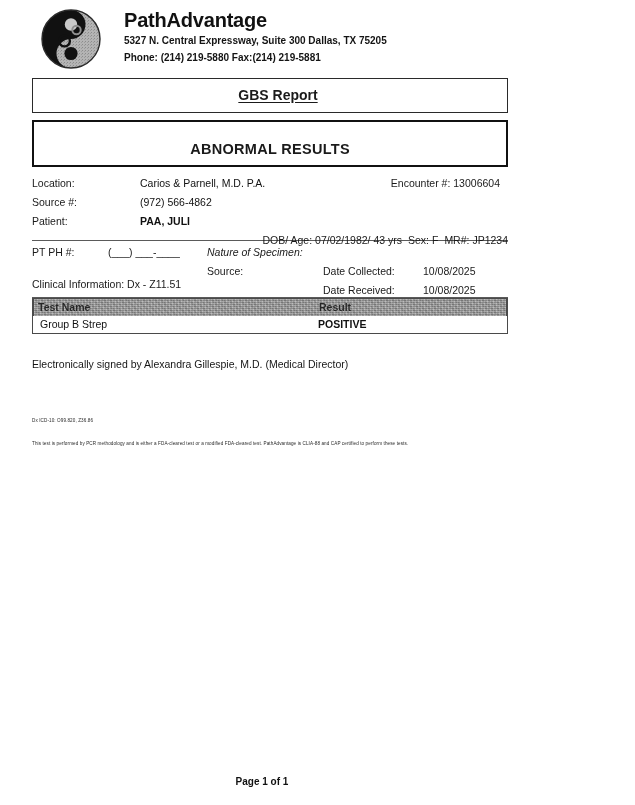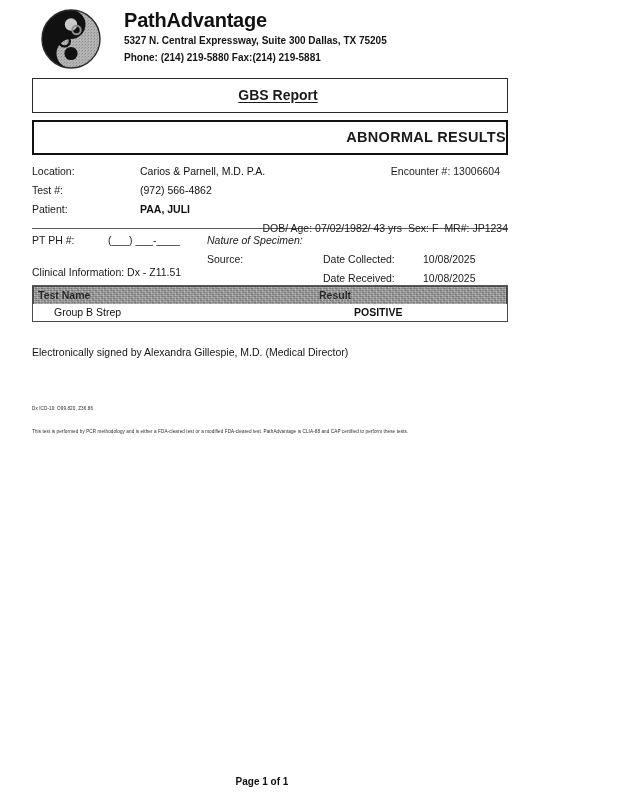--- a/index.html
+++ b/index.html
@@ -67,22 +67,21 @@
   }
   .title-box .t1 {
     font-size: 14px;
     font-weight: bold;
     text-decoration: underline;
     text-underline-offset: 2px;
   }
   .title-box.thick {
     margin-top: 7px;
     border: 2px solid #111;
-    padding: 6px 0 7px 0;
-    text-align: right;
+    padding: 18px 0 7px 0;
   }
   .title-box .t2 {
     font-size: 14.5px;
     font-weight: bold;
     letter-spacing: 0.3px;
   }
 
   
   .info {
     margin: 10px 32px 0 32px;
@@ -175,22 +174,22 @@
     position: relative;
     height: 17px;
     background: #fff;
   }
   .trow .td {
     position: absolute;
     top: 2px;
     font-size: 10.5px;
     color: #111;
   }
-  .trow .td.c1 { left: 21px; }
-  .trow .td.c2 { left: 285px; font-weight: bold; margin-left: 36px; }
+  .trow .td.c1 { left: 7px; }
+  .trow .td.c2 { left: 285px; font-weight: bold; }
 
   
   .sig {
     margin: 24px 32px 0 32px;
     font-size: 10.5px;
     color: #161616;
   }
 
   
   .foot-dx {
@@ -260,21 +259,21 @@
   <div class="title-box thick">
     <span class="t2">ABNORMAL RESULTS</span>
   </div>
 
   <div class="info">
     <div class="info-row">
       <span class="lbl">Location:</span>
       <span class="val">Carios &amp; Parnell, M.D. P.A.</span>
     </div>
     <div class="info-row">
-      <span class="lbl">Test #:</span>
+      <span class="lbl">Source #:</span>
       <span class="val">(972) 566-4862</span>
     </div>
     <div class="info-row">
       <span class="lbl">Patient:</span>
       <span class="val b">PAA, JULI</span>
     </div>
 
     <div class="enc">Encounter #: 13006604</div>
     <div class="dob">
       <span>DOB/ Age: 07/02/1982/ 43 yrs</span><span class="sp"></span><span>Sex: F</span><span class="sp"></span><span>MR#: JP1234</span>

